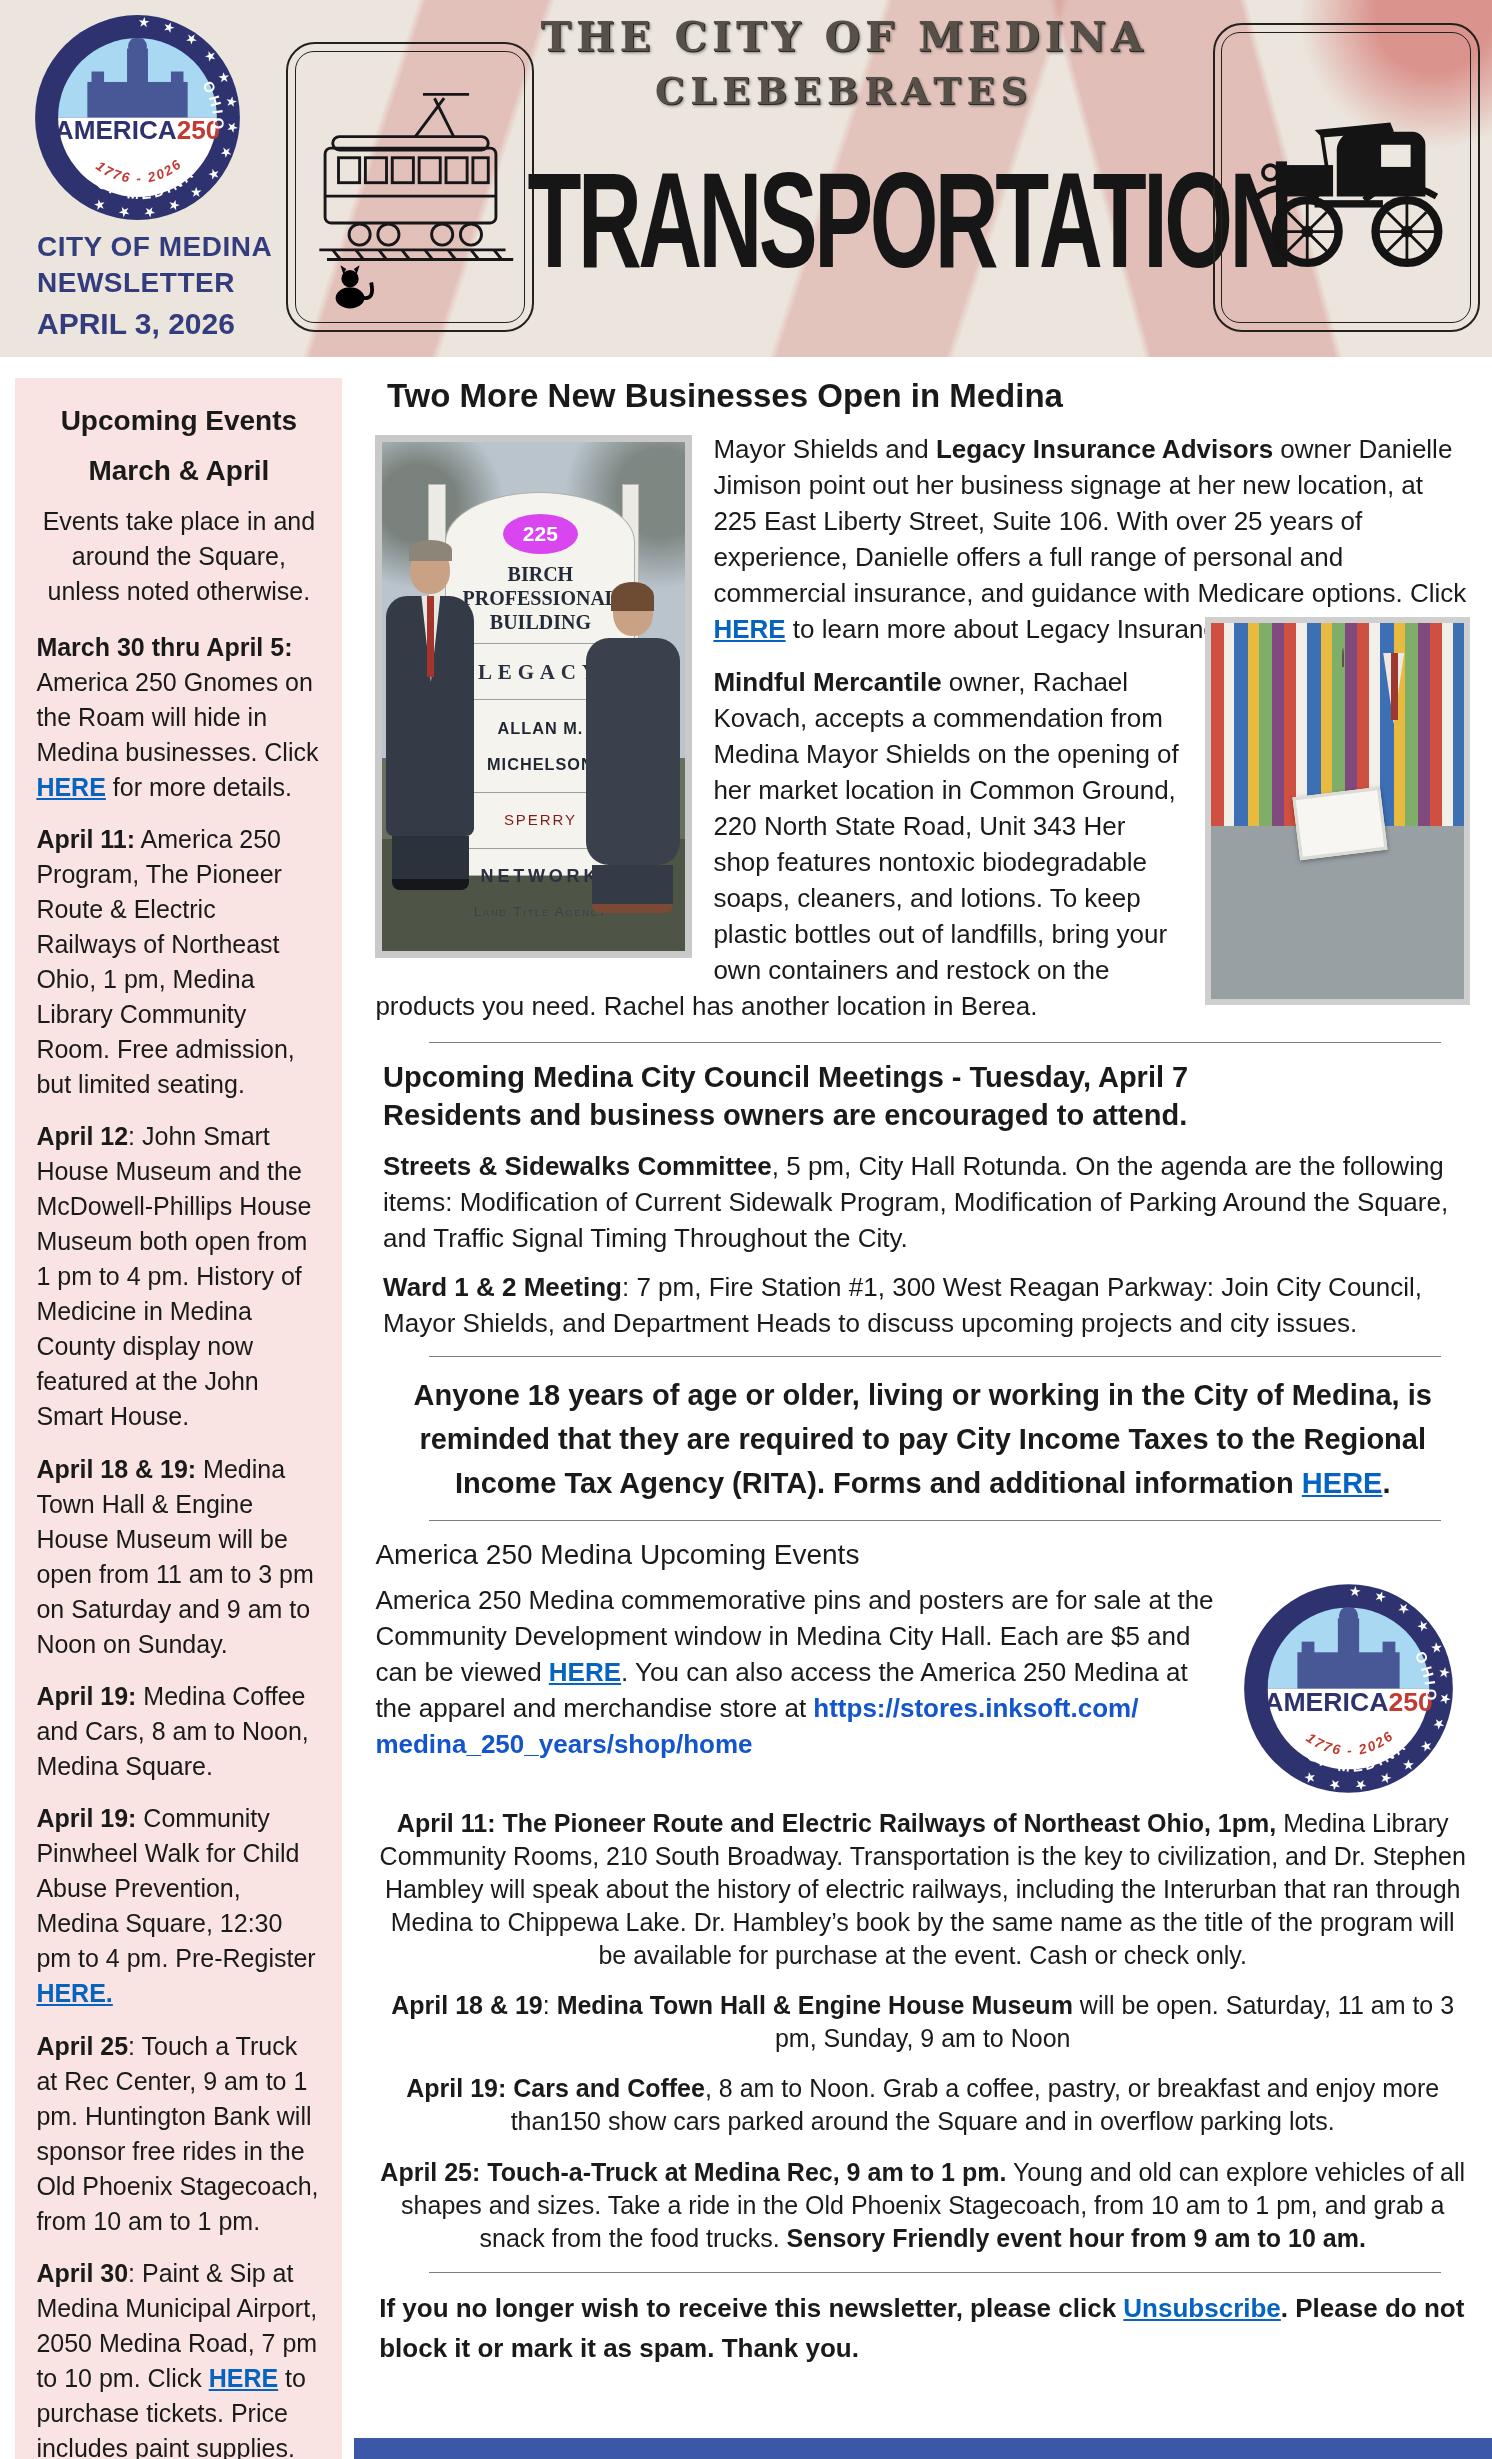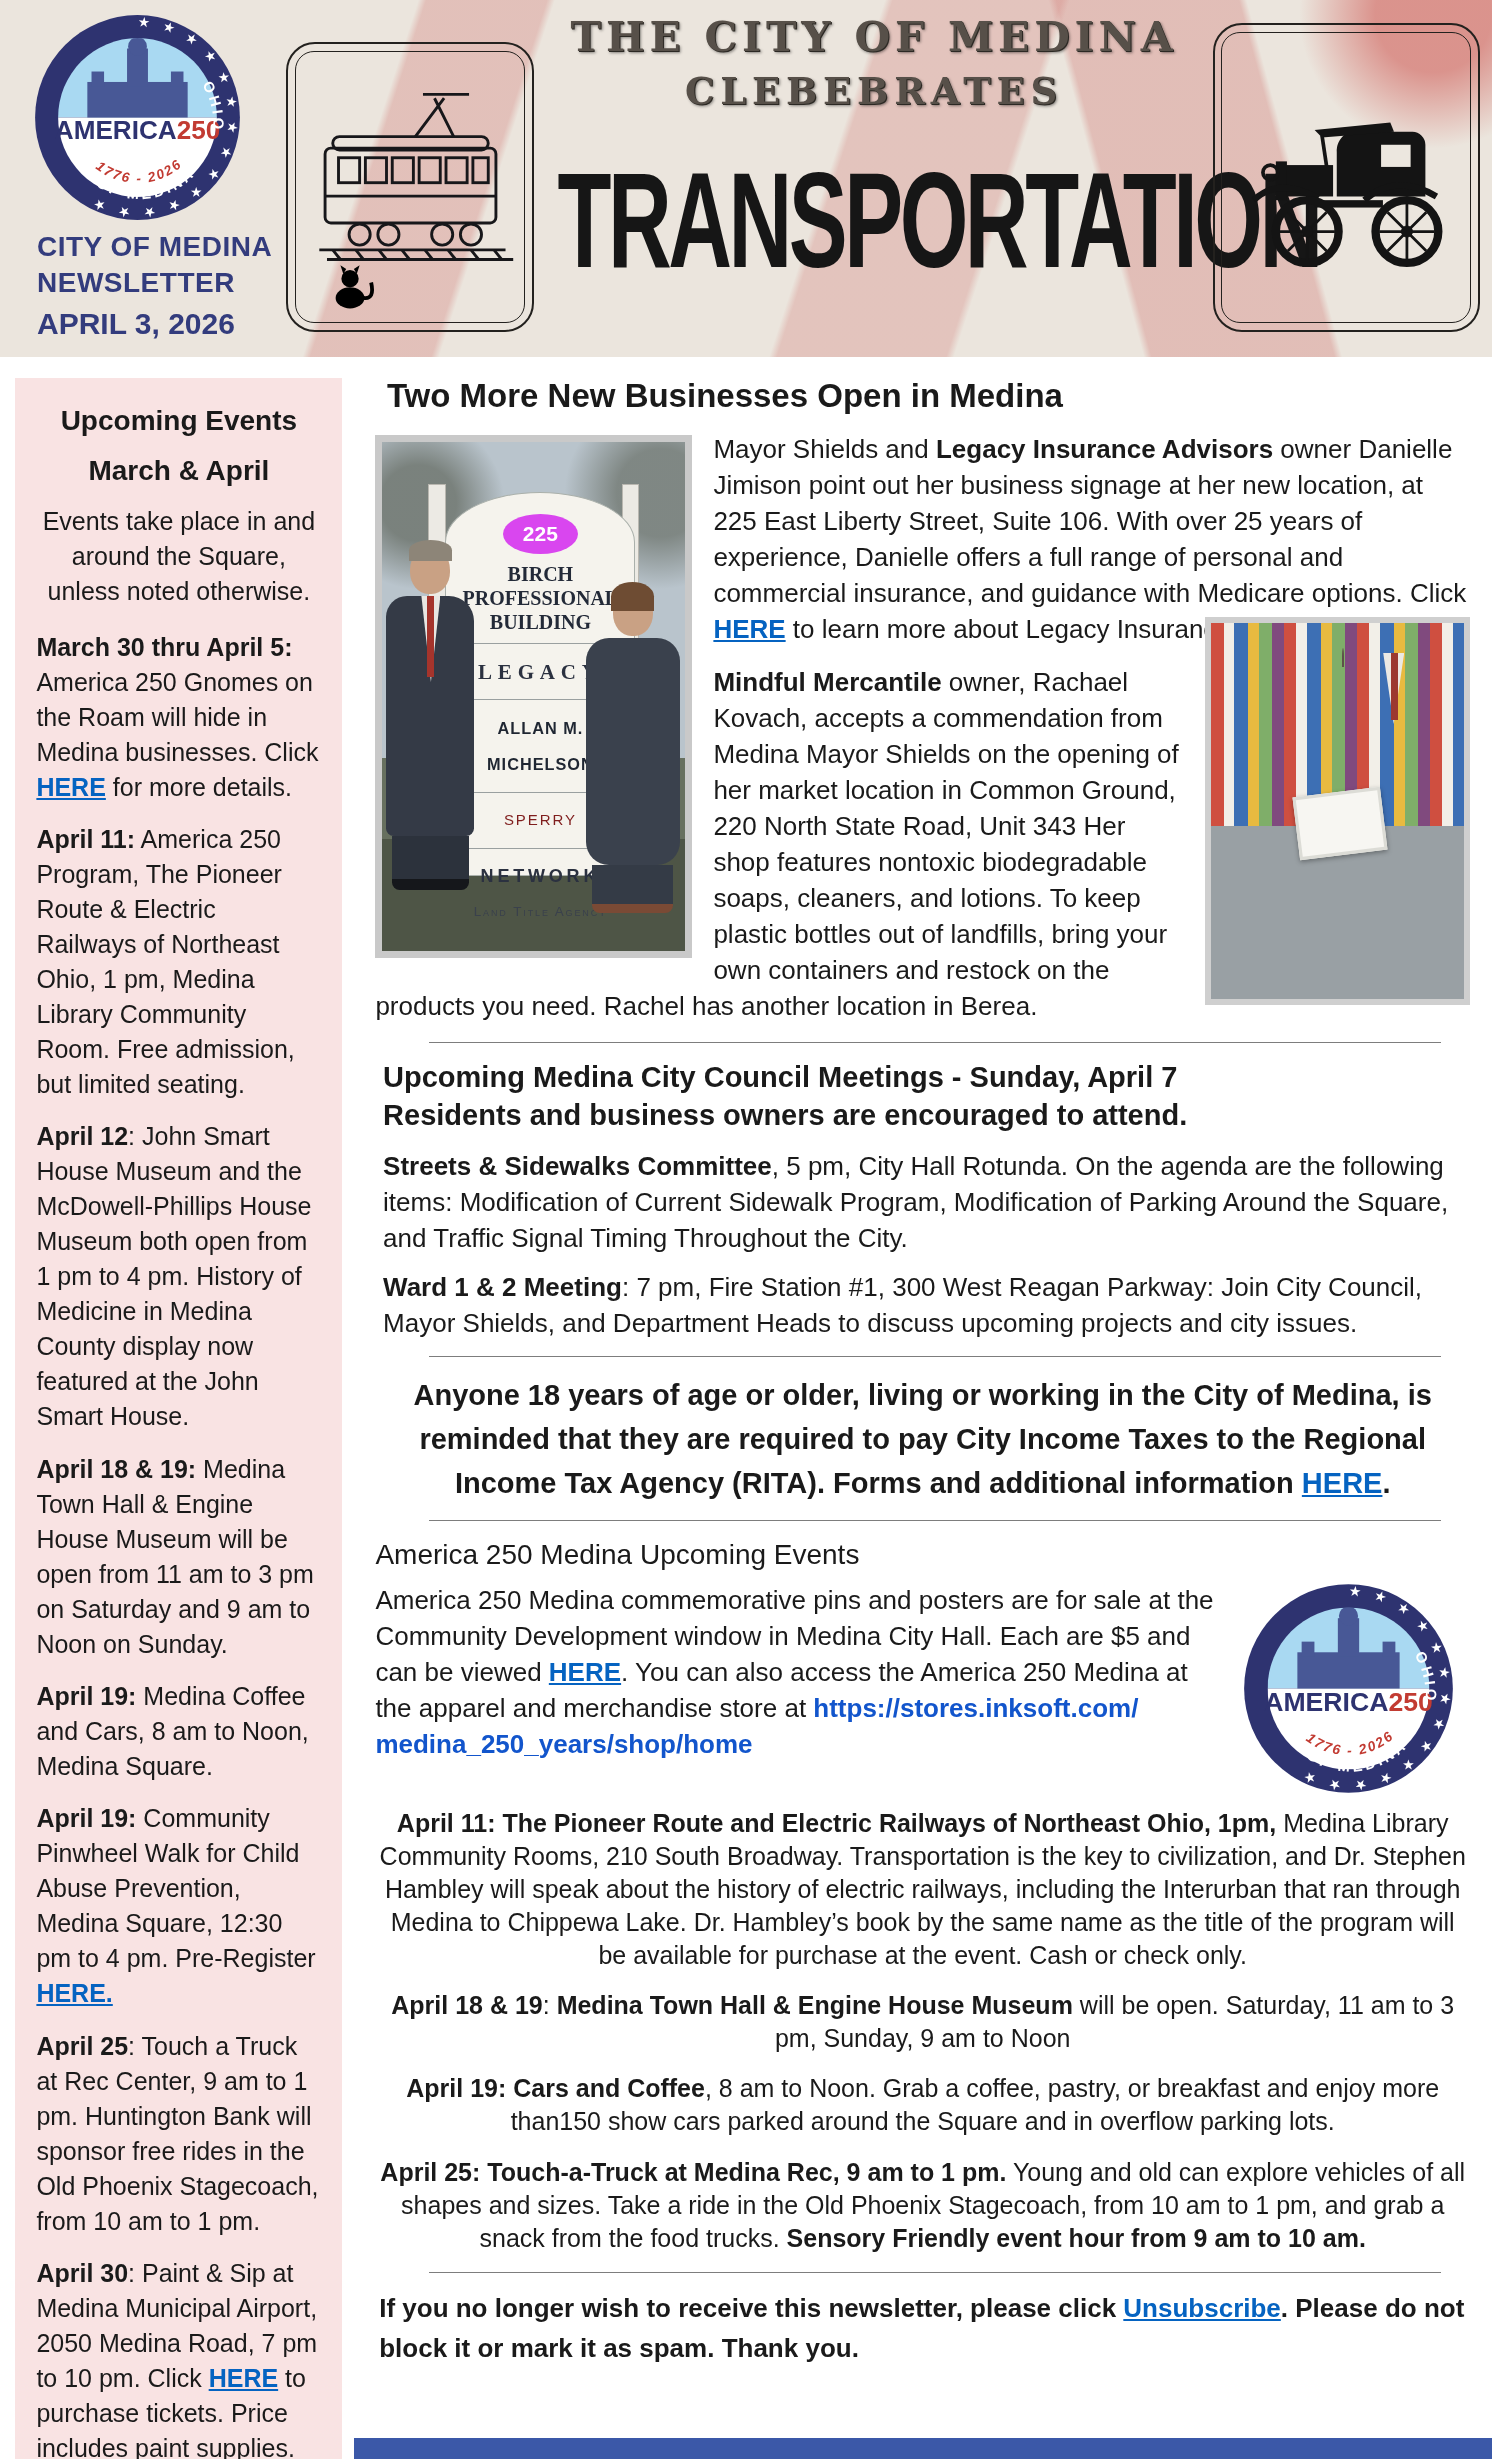--- a/index.html
+++ b/index.html
@@ -19,21 +19,21 @@
   .nl-title{ position:absolute; left:37px; top:229px; font-weight:bold; color:#333c7d;
              font-size:28px; line-height:36px; letter-spacing:0.5px; }
   .nl-date{ position:absolute; left:37px; top:307px; font-weight:bold; color:#333c7d; font-size:30px; }
 
   .deco-frame{ position:absolute; border:2.9px solid #23211e; border-radius:29px; }
   .deco-frame::before{ content:""; position:absolute; inset:6.7px; border:1.9px solid #23211e; border-radius:19px; }
   .frame-trolley{ left:286px; top:42px; width:248px; height:290px; }
   .frame-car{ right:13.4px; top:23px; width:267px; height:309px; }
   .frame-art{ position:absolute; inset:11.5px; }
 
-  .masthead{ position:absolute; left:530px; top:13.4px; width:688px; text-align:center; }
+  .masthead{ position:absolute; left:500px; top:13.4px; width:688px; text-align:center; }
   .mast-line1{ font-family:"DejaVu Serif", serif; font-weight:bold; font-size:41px; letter-spacing:4.8px;
                color:#575049; text-shadow:1px 1px 0 #2c2924, 1.9px 1.9px 2.9px rgba(0,0,0,.45); }
   .mast-line2{ font-family:"DejaVu Serif", serif; font-weight:bold; font-size:37px; letter-spacing:5.8px;
                color:#575049; text-shadow:1px 1px 0 #2c2924, 1.9px 1.9px 2.9px rgba(0,0,0,.45); margin-top:7.7px; }
   .mast-title{ font-weight:bold; font-size:96px; letter-spacing:-3.8px; color:#161616; white-space:nowrap;
                transform:scale(.92,1.42); transform-origin:50% 0; margin-top:29px; }
 
   
   .content{ position:absolute; top:357px; left:0; right:0; bottom:0; display:flex; align-items:stretch; }
   .sidebar{ width:327px; margin-left:15.4px; margin-top:21px; background:#f9e3e3;
@@ -306,21 +306,21 @@
     </span>
     <span class="cert"></span>
   </span>
 <span>learn more about Legacy Insurance Advisors.</span></p>
         <p class="p-main"><span class="seg-b">Mindful Mercantile</span><span> owner, Rachael Kovach, accepts a commendation from Medina Mayor Shields on the opening of her market location in Common Ground, 220 North State Road, Unit 343  Her shop features nontoxic biodegradable soaps, cleaners, and lotions.  To  keep plastic bottles out of landfills, bring your own containers and restock on the products you need.  Rachel has another location in Berea.</span></p>
       </div>
 
       <hr class="divider">
 
       <div class="council">
-        <div class="council-h">Upcoming Medina City Council Meetings - Sunday, April 7</div>
+        <div class="council-h">Upcoming Medina City Council Meetings - Tuesday, April 7</div>
         <div class="council-h">Residents and business owners are encouraged to attend.</div>
         <p><span class="seg-b">Streets &amp; Sidewalks Committee</span><span>, 5 pm, City Hall Rotunda. On the agenda are the following items:  Modification of Current Sidewalk Program, Modification of Parking Around the Square, and Traffic Signal Timing Throughout the City.</span></p>
         <p><span class="seg-b">Ward 1 &amp; 2 Meeting</span><span>:  7 pm, Fire Station #1, 300 West Reagan Parkway:  Join City Council, Mayor Shields, and Department Heads to discuss upcoming projects and city issues.</span></p>
       </div>
 
       <hr class="divider">
 
       <div class="rita"><span class="seg-b">Anyone 18 years of age or older, living or working in the City of Medina, is reminded that they are required to pay City Income Taxes to the Regional Income Tax Agency (RITA). Forms and additional information </span><a class="seg-l" href="#">HERE</a><span class="seg-b">.</span></div>
 
       <hr class="divider">

